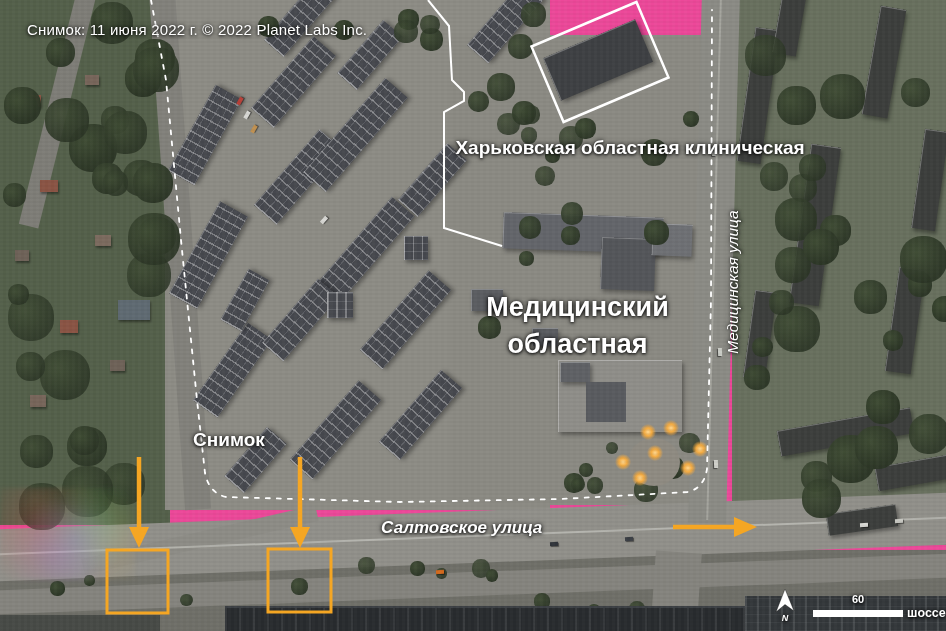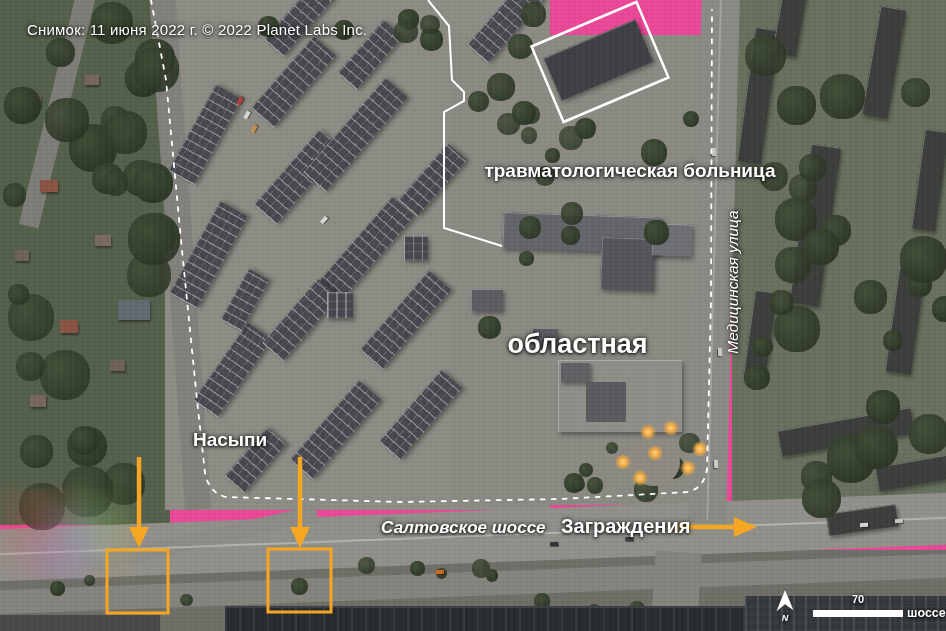--- a/index.html
+++ b/index.html
@@ -261,29 +261,27 @@
     <rect class="obox" x="268" y="549" width="63" height="63" fill="none" stroke="#F5A623" stroke-width="3"></rect>
 
     <rect x="813" y="610" width="90" height="7" fill="#fff"></rect>
 
     <path d="M785,589 L794,611 L785,604.5 L776,612 Z" fill="#fff" stroke="rgba(0,0,0,.45)" stroke-width="0.8"></path>
   </svg>
 
   <div class="lbl credit">Снимок: 11 июня 2022 г. © 2022 Planet Labs Inc.</div>
 
   <div class="lbl bold hospital">
-    <br>
-    <span>травматологическая больница</span>
+    <span>Харьковская областная клиническая</span><br>
   </div>
 
   <div class="lbl bold complex">
-    <br>
+    <span>Медицинский</span><br>
     <span>областная</span>
   </div>
 
   <div class="lbl street">Медицинская улица</div>
-  <div class="lbl bold nasypi">Насыпи</div>
-  <div class="lbl shosse">Салтовское шоссе</div>
-  <div class="lbl bold zagr">Заграждения</div>
-  <div class="lbl scale-num">70</div>
+  <div class="lbl bold nasypi">Снимок</div>
+  <div class="lbl shosse">Салтовское улица</div>
+  <div class="lbl scale-num">60</div>
   <div class="lbl scale-unit">шоссе</div>
   <div class="lbl north-n">N</div>
 </div>
 
 </body></html>

